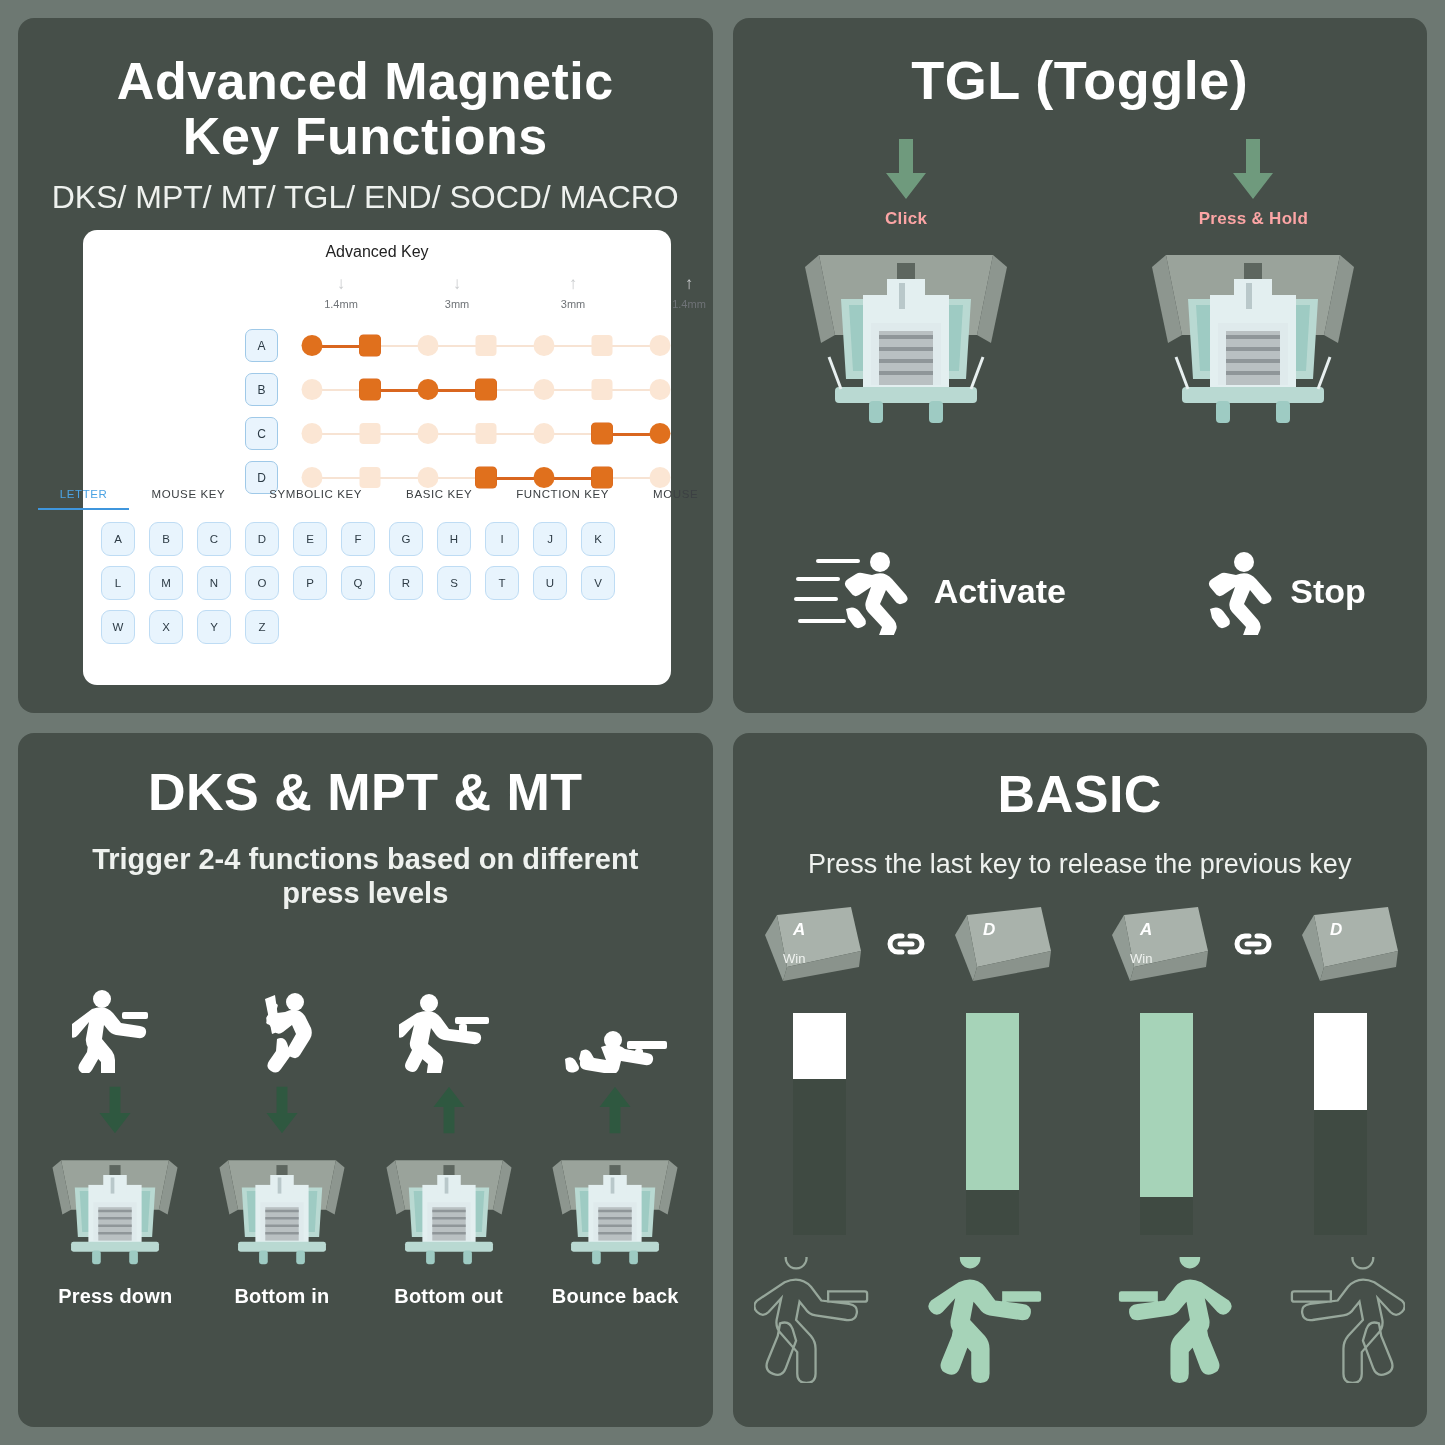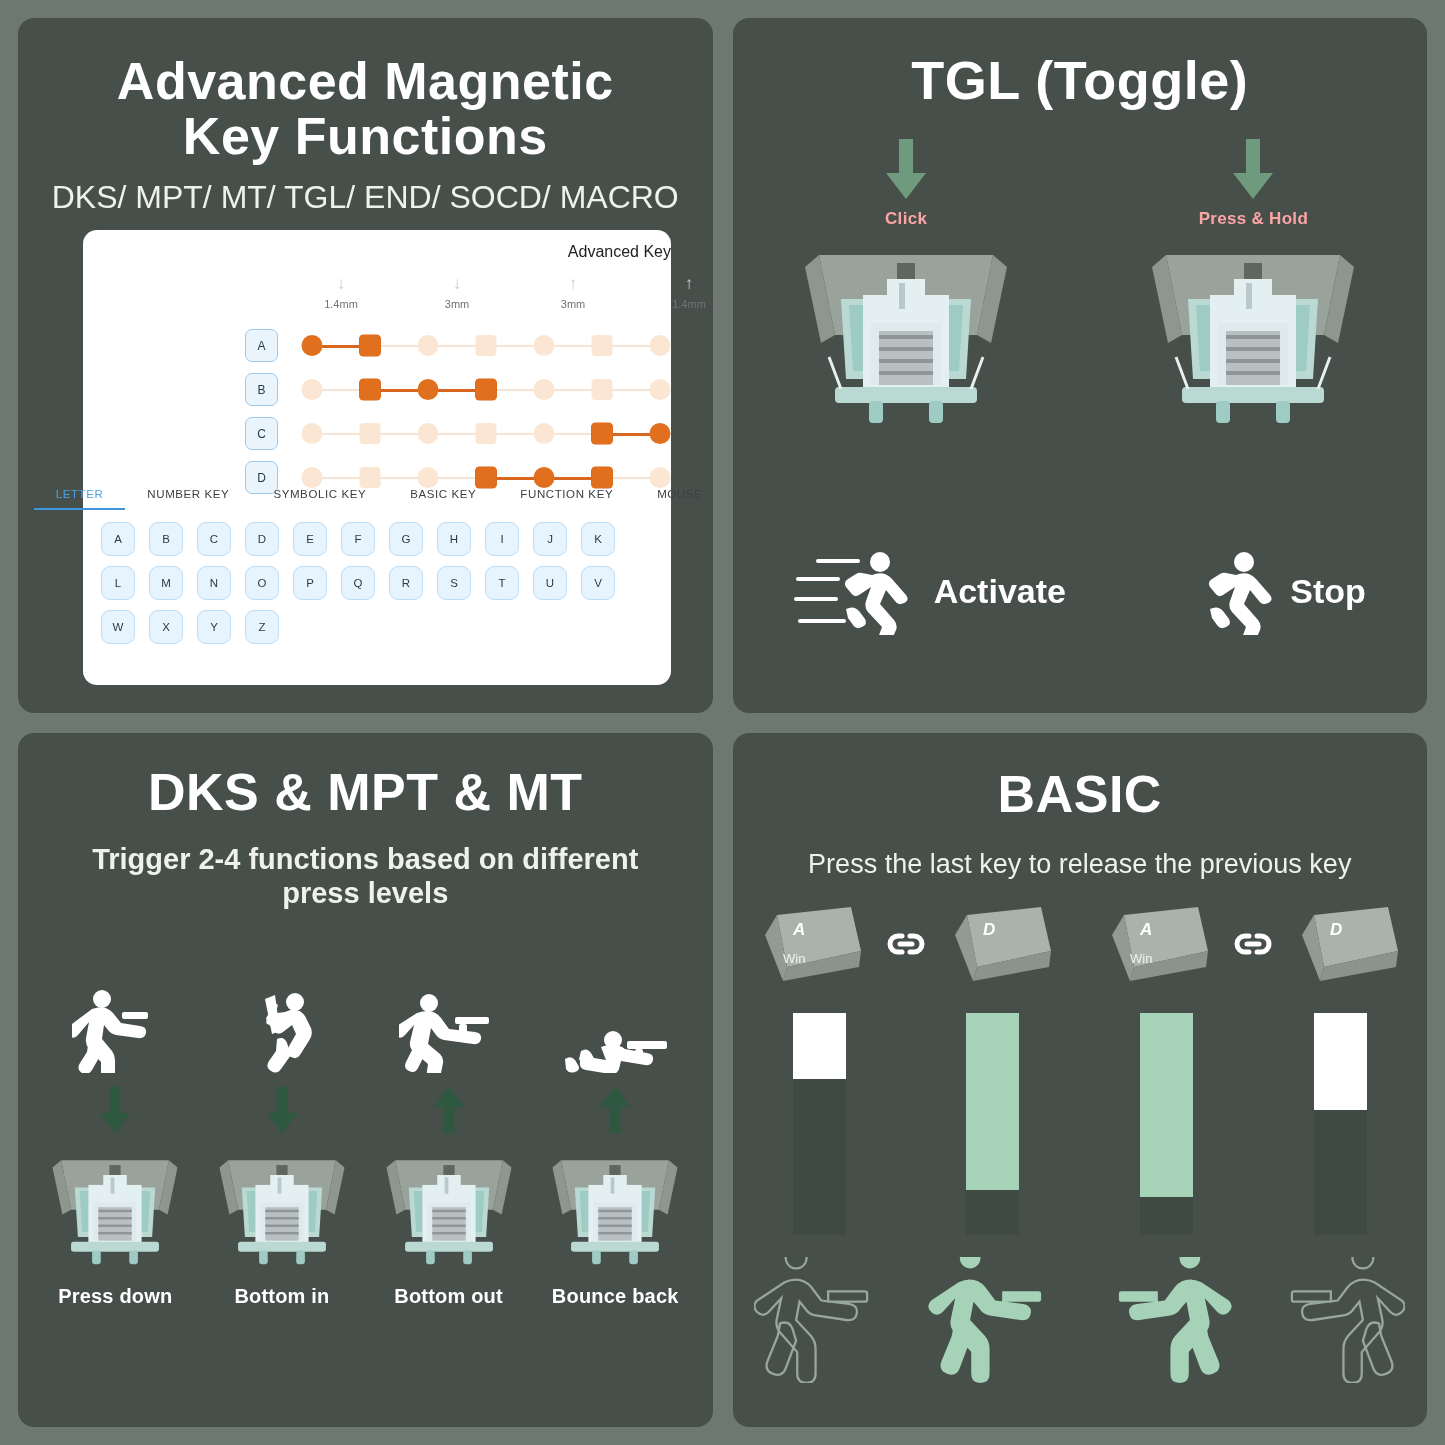--- a/index.html
+++ b/index.html
@@ -44,21 +44,21 @@
   #panel-advanced .panel-sub   { font-size: 32px; margin-top: 14px; }
 
   .white-card {
     position: absolute;
     left: 65px; top: 212px;
     width: 588px; height: 455px;
     background: #ffffff;
     border-radius: 14px;
   }
   .wc-title {
-    text-align: right;
+    text-align: center;
     font-size: 16px;
     color: #222;
     padding-top: 13px;
     font-weight: 400;
   }
   .akey-scale {
     position: relative;
     margin: 16px 0 0 0;
     height: 46px;
   }
@@ -300,21 +300,21 @@
               <div class="node sq on" style="left: 196px;"></div>
               <div class="node ci on" style="left: 254px;"></div>
               <div class="node sq on" style="left: 312px;"></div>
               <div class="node ci" style="left: 370px;"></div>
             </div>
           </div>
         </div>
 
       <div class="tabs" id="tabs-host">
           <div class="tab active">LETTER</div>
-          <div class="tab">NUMBER KEY</div>
+          <div class="tab">MOUSE KEY</div>
           <div class="tab">SYMBOLIC KEY</div>
           <div class="tab">BASIC KEY</div>
           <div class="tab">FUNCTION KEY</div>
           <div class="tab">MOUSE</div>
         </div>
 
       <div class="keygrid" id="keys-host">
           <div class="kcell">A</div>
           <div class="kcell">B</div>
           <div class="kcell">C</div>

